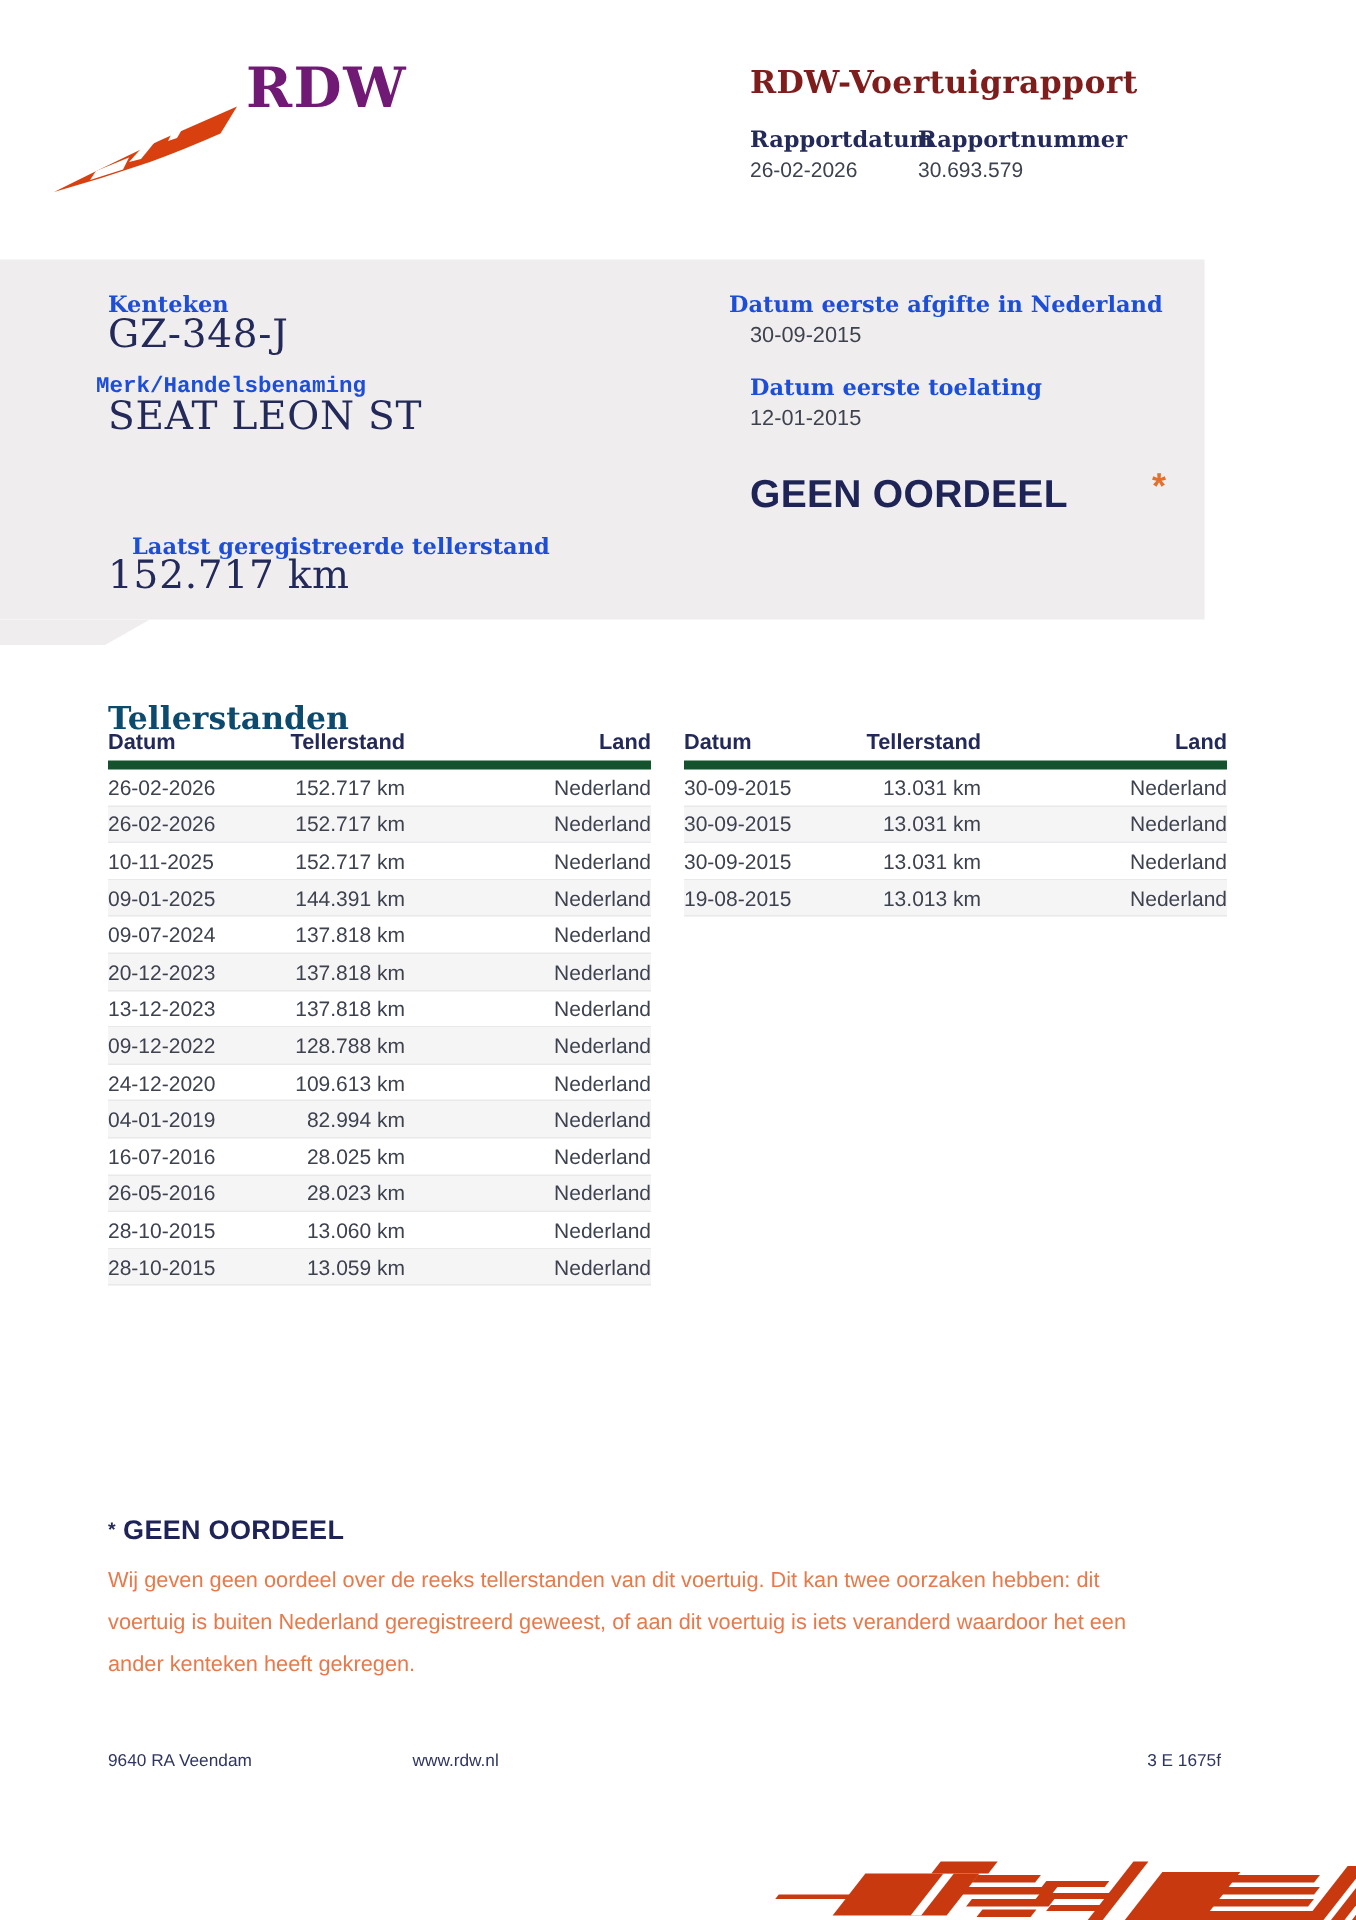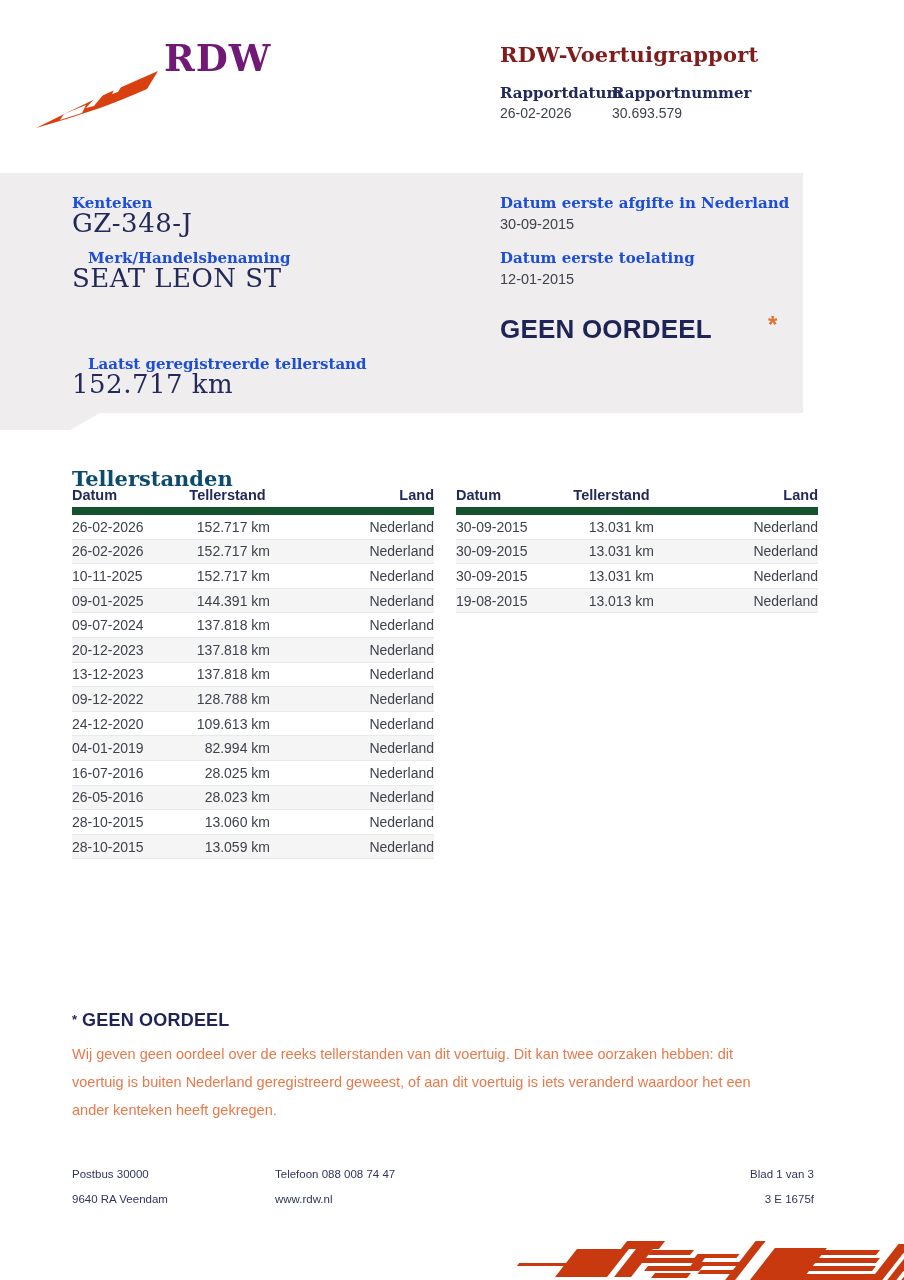--- a/index.html
+++ b/index.html
@@ -44,28 +44,28 @@
   .verdict-star{position:absolute;left:768px;top:138px;font-size:24px;font-weight:bold;color:#e5702b;}
   
   .section-title{
     position:absolute;left:72px;top:466px;font-family:"DejaVu Serif",serif;font-weight:bold;
     font-size:21px;color:#0c4a6e;
   }
   .tables{position:absolute;left:72px;top:487px;width:746px;display:flex;gap:22px;}
   .otable{width:362px;}
   .thead{
     display:flex;font-weight:bold;font-size:14.5px;color:#232a5a;
-    padding-bottom:4px;border-bottom:8px solid #14532d;
+    padding-bottom:4px;border-bottom:6px solid #14532d;
   }
   .trow{display:flex;align-items:center;height:23.6px;font-size:14px;color:#3d424e;border-bottom:1px solid #e9e9ec;}
   .trow:nth-child(even){background:#f6f5f6;}
   .tc0{width:105px;}
   .tc1{width:85px;text-align:right;}
   .tc2{flex:1;text-align:right;}
-  .thead .tc1{text-align:center;margin-left:8px;}
+  .thead .tc1{text-align:right;margin-left:8px;}
   .thead .tc2{flex:1;margin-left:0;}
   .tbody .tc1{margin-left:8px;}
   
   .footnote{position:absolute;left:72px;top:1010px;width:700px;}
   .fn-head{display:flex;align-items:flex-start;}
   .fn-star{font-size:13px;font-weight:bold;color:#232a5a;margin-top:2px;margin-right:5px;}
   .fn-title{font-family:"Liberation Sans",sans-serif;font-weight:bold;font-size:18px;color:#1f2457;letter-spacing:0.2px;}
   .fn-text{margin-top:9px;font-size:14.5px;line-height:28px;color:#e8794a;}
   
   .footer{position:absolute;left:72px;top:1168px;width:742px;font-size:11.5px;color:#2f3560;}
@@ -101,27 +101,27 @@
       <div class="meta-label">Rapportnummer</div>
       <div class="meta-value">26-02-2026</div>
       <div class="meta-value">30.693.579</div>
     </div>
   </div>
 
   <div class="panel">
     <div class="fld-label" style="left:72px;top:21px;">Kenteken</div>
     <div class="fld-big" style="left:72px;top:35px;">GZ-348-J</div>
 
-    <div class="fld-label" style="left:88px;top:76px;">Merk/Handelsbenaming</div>
+    <div class="fld-label" style="left:64px;top:76px;font-family:Liberation Mono, monospace;">Merk/Handelsbenaming</div>
     <div class="fld-big" style="left:72px;top:90px;">SEAT LEON ST</div>
 
     <div class="fld-label" style="left:88px;top:182px;">Laatst geregistreerde tellerstand</div>
     <div class="fld-big" style="left:72px;top:196px;">152.717 km</div>
 
-    <div class="fld-label" style="left:500px;top:21px;text-align:center;">Datum eerste afgifte in Nederland</div>
+    <div class="fld-label" style="left:486px;top:21px;text-align:center;">Datum eerste afgifte in Nederland</div>
     <div class="fld-val" style="left:500px;top:43px;">30-09-2015</div>
 
     <div class="fld-label" style="left:500px;top:76px;">Datum eerste toelating</div>
     <div class="fld-val" style="left:500px;top:98px;">12-01-2015</div>
 
     <div class="verdict">GEEN OORDEEL</div>
     <div class="verdict-star">*</div>
   </div>
   <div class="panel-tab"></div>
 
@@ -239,25 +239,20 @@
 
   <div class="footnote">
     <div class="fn-head">
       <span class="fn-star">*</span>
       <span class="fn-title">GEEN OORDEEL</span>
     </div>
     <div class="fn-text">Wij geven geen oordeel over de reeks tellerstanden van dit voertuig. Dit kan twee oorzaken hebben: dit voertuig is buiten Nederland geregistreerd geweest, of aan dit voertuig is iets veranderd waardoor het een ander kenteken heeft gekregen.</div>
   </div>
 
   <div class="footer">
-    <div class="frow">
-      <span class="f-c1">Postbus 30000</span>
-      <span class="f-c2">Telefoon 088 008 74 47</span>
-      <span class="f-c3">Blad 1 van 3</span>
-    </div>
     <div class="frow">
       <span class="f-c1">9640 RA Veendam</span>
       <span class="f-c2">www.rdw.nl</span>
       <span class="f-c3">3 E 1675f</span>
     </div>
   </div>
 
   <div class="speed">
     <div class="pg" style="left:18px;top:27px;width:48px;height:3px;"></div>
     <div class="pg" style="left:66px;top:13px;width:76px;height:28px;"></div>

